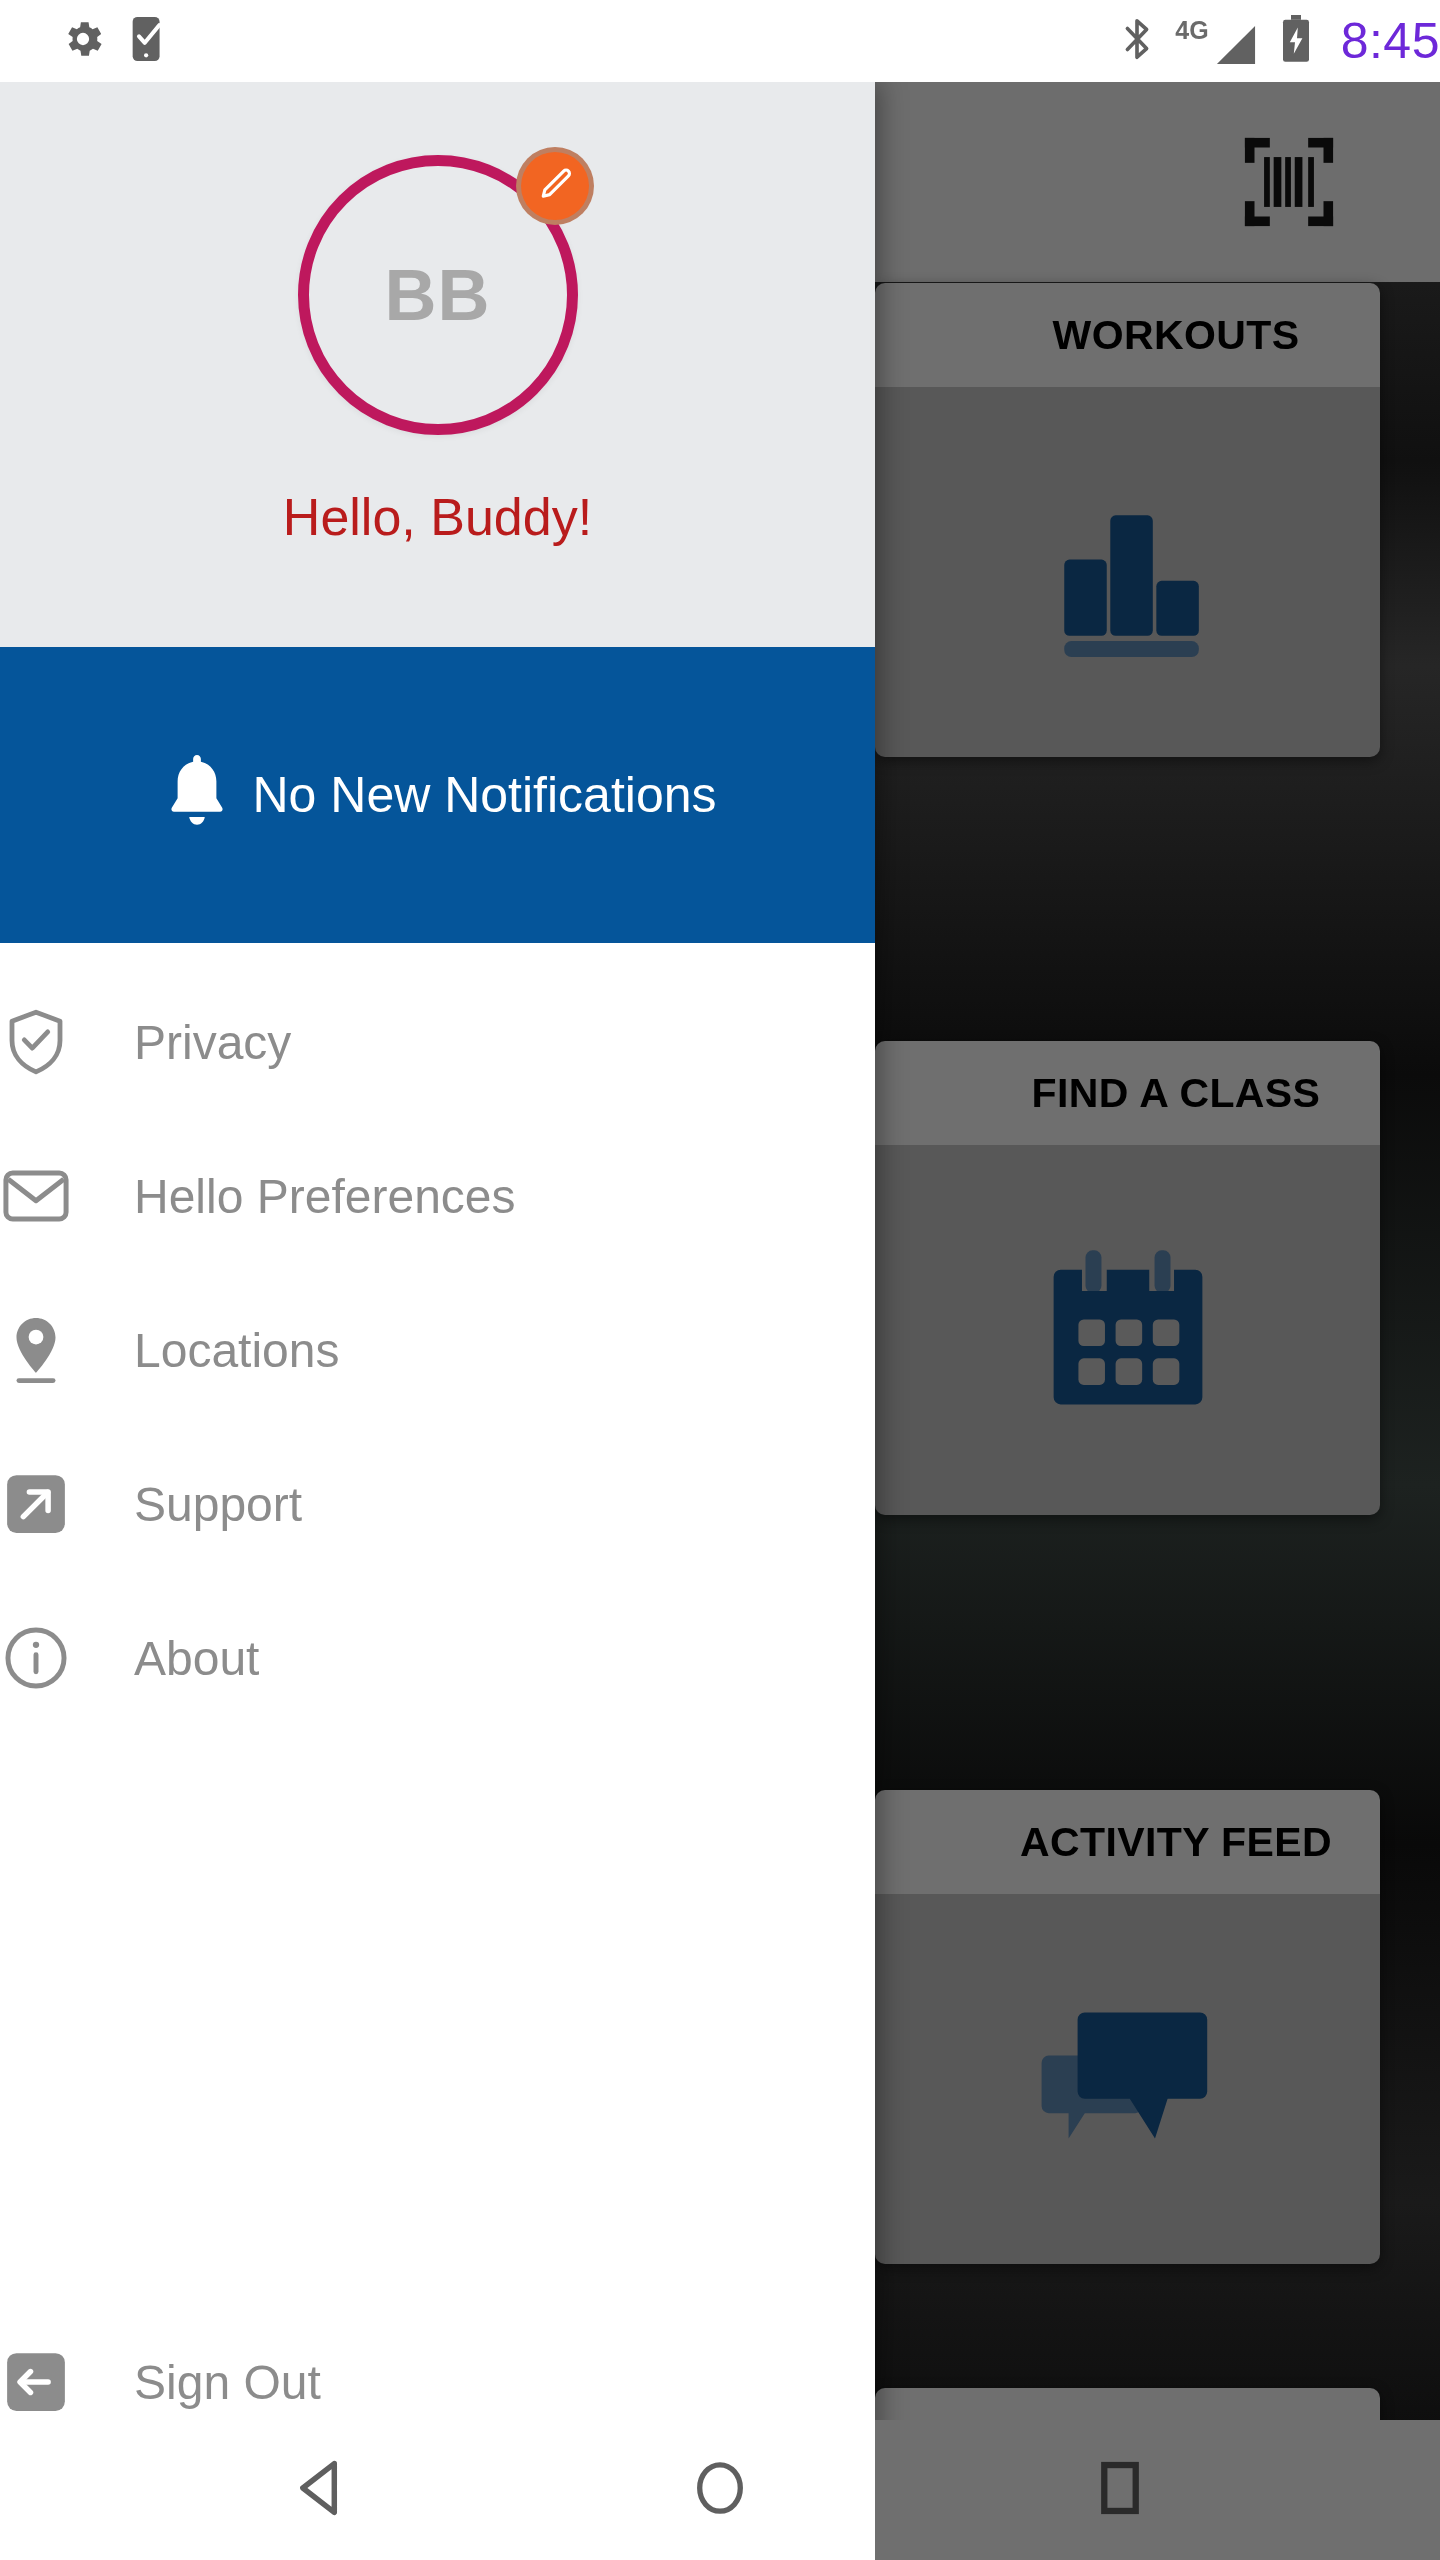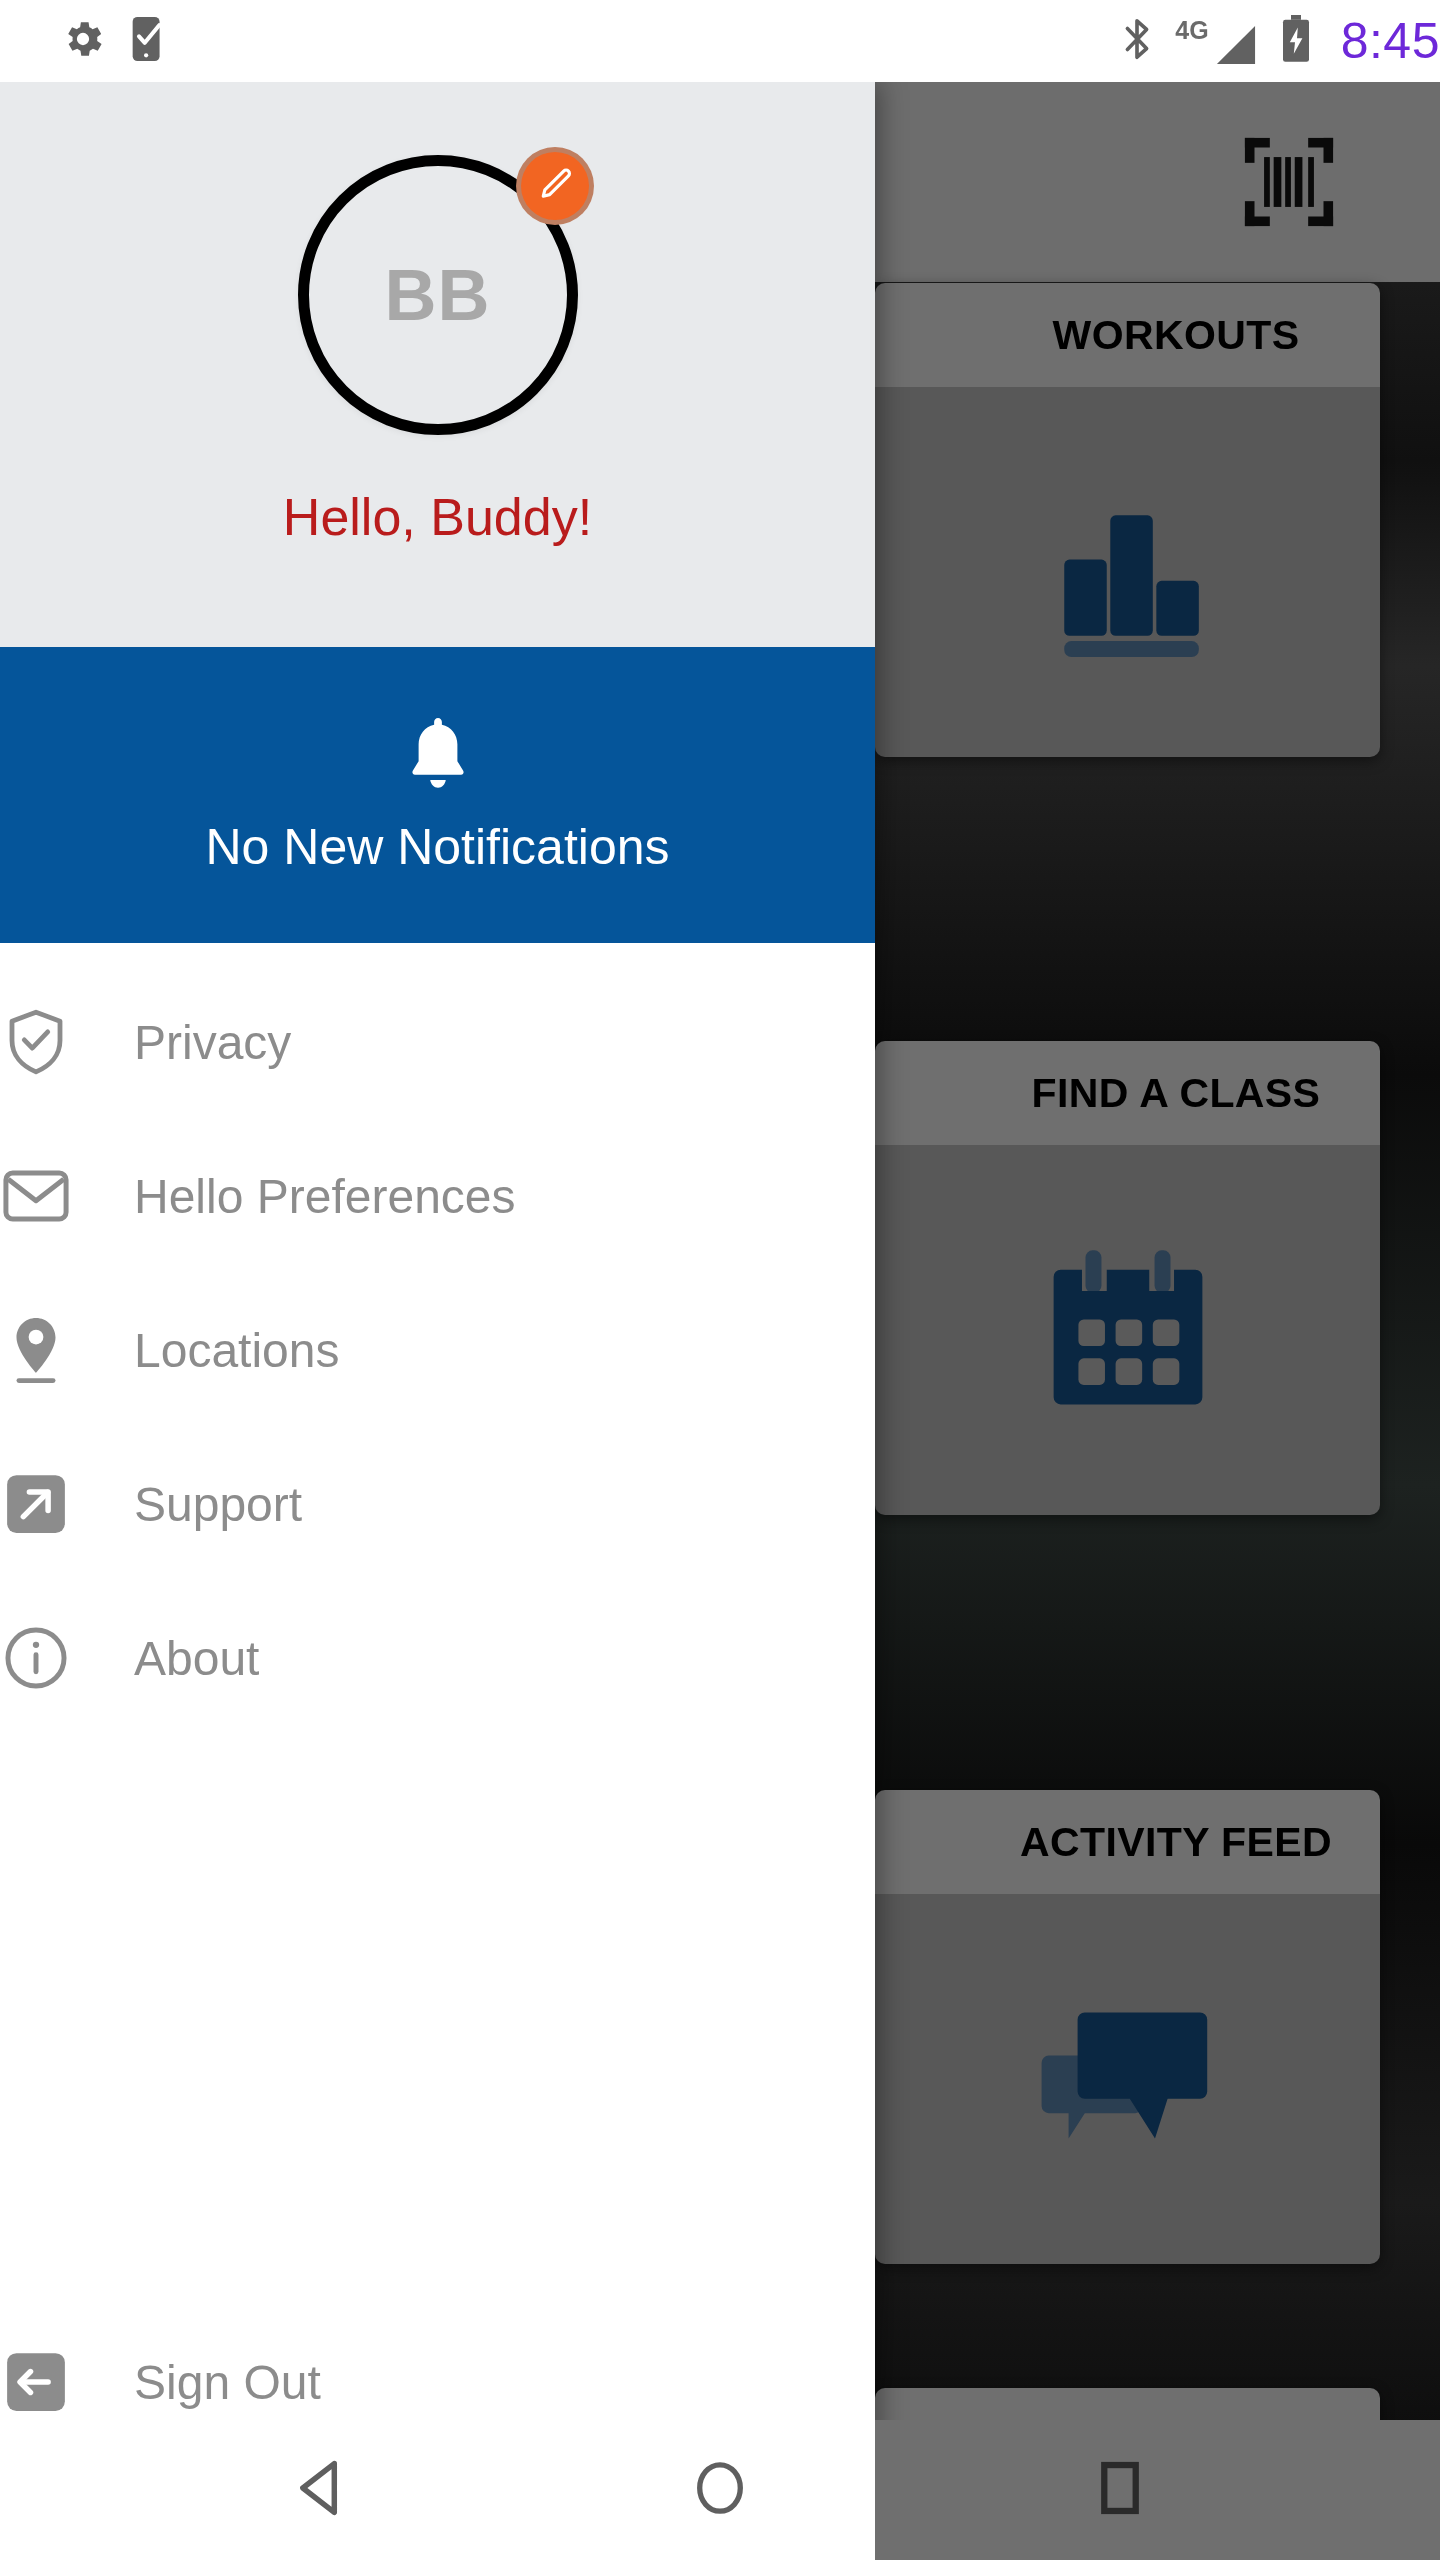--- a/index.html
+++ b/index.html
@@ -78,40 +78,40 @@
   }
 
   #profile-section {
     height:565px; background:#e8eaec;
     display:flex; flex-direction:column; align-items:center;
     padding-top:73px;
   }
   #avatar-wrap { position:relative; width:280px; height:280px; }
   #avatar-ring {
     width:280px; height:280px; border-radius:50%;
-    border:11px solid #000000;
+    border:11px solid #be185d;
     display:flex; align-items:center; justify-content:center;
     box-shadow:0 2px 6px rgba(0,0,0,.06);
   }
   #avatar-initials {
     font-size:72px; font-weight:700; color:#a8a8a8; letter-spacing:1px;
   }
   #avatar-edit-badge {
     position:absolute; top:-8px; right:-16px;
     width:78px; height:78px; border-radius:50%;
     background:#f26522; border:5px solid rgba(150,150,150,.55);
     display:flex; align-items:center; justify-content:center;
   }
   #greeting {
     margin-top:52px; font-size:52px; color:#b91c1c; font-weight:400;
   }
 
   #notification-banner {
     height:296px; background:#05559a;
-    display:flex; flex-direction:column; align-items:center; justify-content:center;
+    display:flex; flex-direction:row; align-items:center; justify-content:center;
     gap:16px;
   }
   #notification-text { font-size:50px; color:#fff; font-weight:400; }
 
   #menu-list { padding-top:22px; }
   .menu-item {
     display:flex; align-items:center; height:154px; 
   }
   .menu-icon-box {
     width:72px; height:72px; display:flex; align-items:center; justify-content:center;

